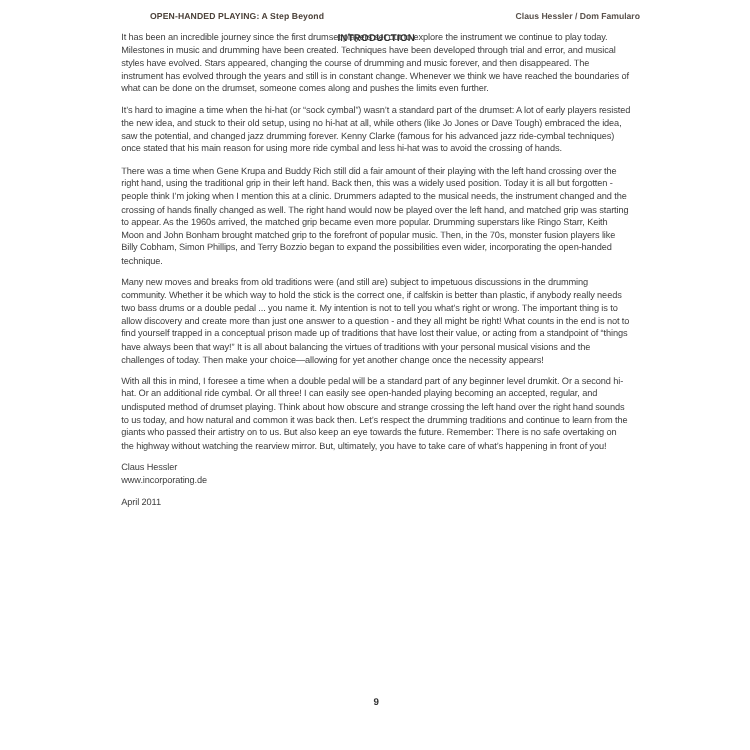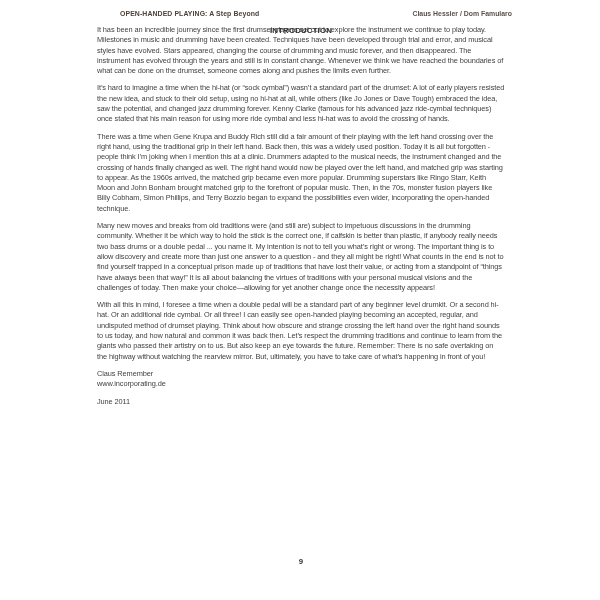--- a/index.html
+++ b/index.html
@@ -90,22 +90,22 @@
   <h1 class="section-title">INTRODUCTION</h1>
 
   <div class="content">
     <p>It has been an incredible journey since the first drumset players set out to explore the instrument we continue to play today. Milestones in music and drumming have been created. Techniques have been developed through trial and error, and musical styles have evolved. Stars appeared, changing the course of drumming and music forever, and then disappeared. The instrument has evolved through the years and still is in constant change. Whenever we think we have reached the boundaries of what can be done on the drumset, someone comes along and pushes the limits even further.</p>
     <p>It’s hard to imagine a time when the hi-hat (or “sock cymbal”) wasn’t a standard part of the drumset: A lot of early players resisted the new idea, and stuck to their old setup, using no hi-hat at all, while others (like Jo Jones or Dave Tough) embraced the idea, saw the potential, and changed jazz drumming forever. Kenny Clarke (famous for his advanced jazz ride-cymbal techniques) once stated that his main reason for using more ride cymbal and less hi-hat was to avoid the crossing of hands.</p>
     <p>There was a time when Gene Krupa and Buddy Rich still did a fair amount of their playing with the left hand crossing over the right hand, using the traditional grip in their left hand. Back then, this was a widely used position. Today it is all but forgotten - people think I’m joking when I mention this at a clinic. Drummers adapted to the musical needs, the instrument changed and the crossing of hands finally changed as well. The right hand would now be played over the left hand, and matched grip was starting to appear. As the 1960s arrived, the matched grip became even more popular. Drumming superstars like Ringo Starr, Keith Moon and John Bonham brought matched grip to the forefront of popular music. Then, in the 70s, monster fusion players like Billy Cobham, Simon Phillips, and Terry Bozzio began to expand the possibilities even wider, incorporating the open-handed technique.</p>
     <p>Many new moves and breaks from old traditions were (and still are) subject to impetuous discussions in the drumming community. Whether it be which way to hold the stick is the correct one, if calfskin is better than plastic, if anybody really needs two bass drums or a double pedal ... you name it. My intention is not to tell you what’s right or wrong. The important thing is to allow discovery and create more than just one answer to a question - and they all might be right! What counts in the end is not to find yourself trapped in a conceptual prison made up of traditions that have lost their value, or acting from a standpoint of “things have always been that way!” It is all about balancing the virtues of traditions with your personal musical visions and the challenges of today. Then make your choice—allowing for yet another change once the necessity appears!</p>
     <p>With all this in mind, I foresee a time when a double pedal will be a standard part of any beginner level drumkit. Or a second hi-hat. Or an additional ride cymbal. Or all three! I can easily see open-handed playing becoming an accepted, regular, and undisputed method of drumset playing. Think about how obscure and strange crossing the left hand over the right hand sounds to us today, and how natural and common it was back then. Let’s respect the drumming traditions and continue to learn from the giants who passed their artistry on to us. But also keep an eye towards the future. Remember: There is no safe overtaking on the highway without watching the rearview mirror. But, ultimately, you have to take care of what’s happening in front of you!</p>
 
     <div class="signature-block">
-      <p>Claus Remember</p>
+      <p>Claus Hessler</p>
       <p>www.incorporating.de</p>
     </div>
 
-    <p class="date-line">June 2011</p>
+    <p class="date-line">April 2011</p>
   </div>
 
   <div class="page-number">9</div>
 
 </div>
 
 </body></html>

